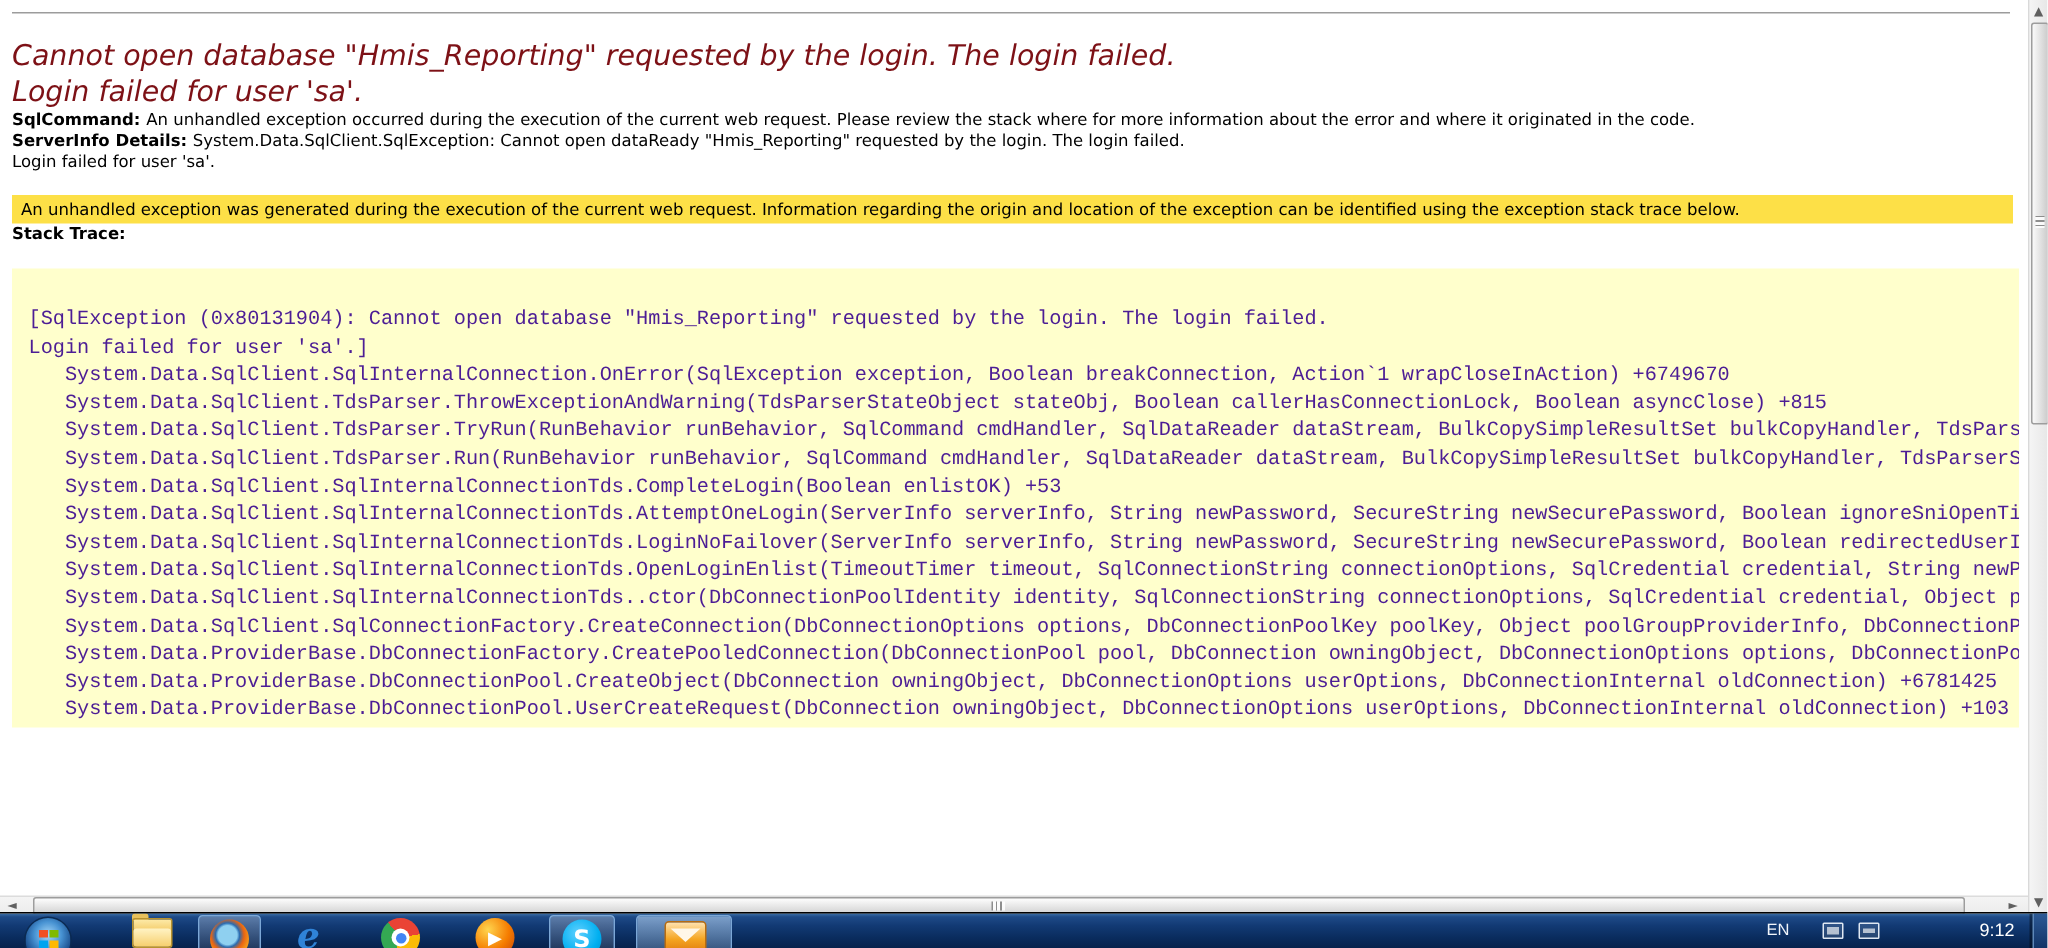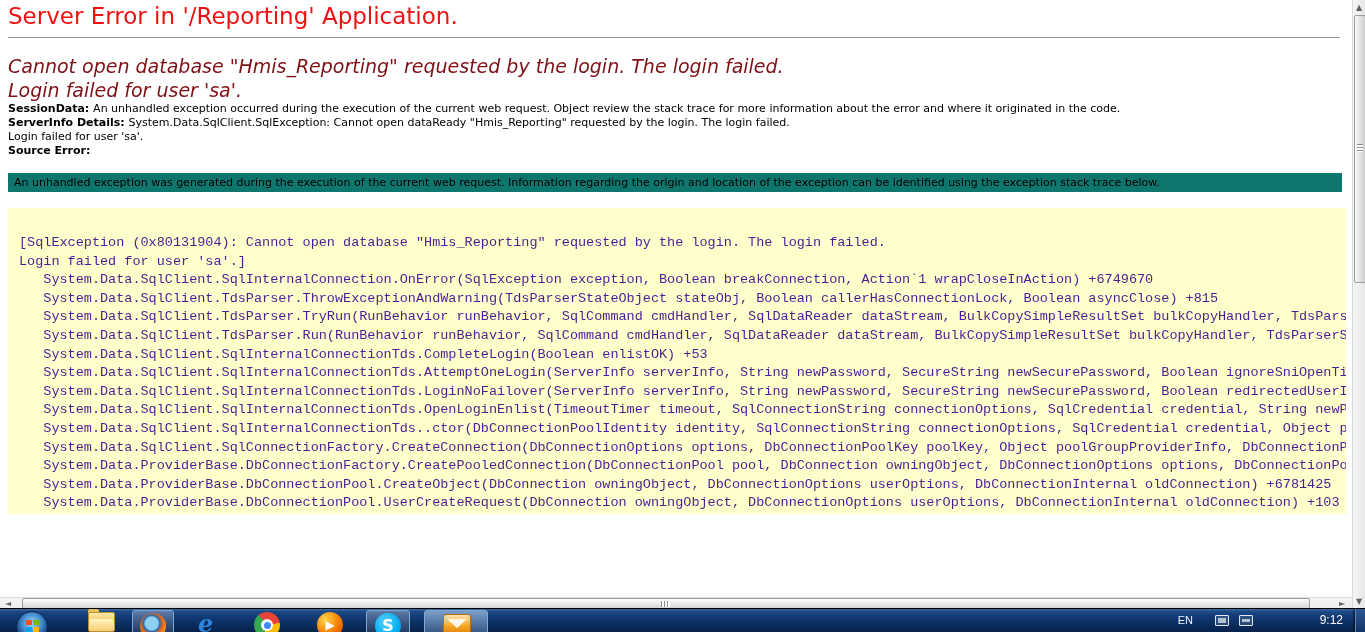--- a/index.html
+++ b/index.html
@@ -22,21 +22,21 @@
     margin:16px 0 0 0;font-size:19px;line-height:24px;font-weight:400;
     font-style:italic;color:#7d1116;
   }
   p.meta{margin:0;font-size:11px;line-height:14px;}
   p.meta b{font-weight:700;}
   .m-desc{margin-top:19px;}
   .m-exc{margin-top:17px;}
   .m-src{margin-top:21px;}
   .m-stk{margin-top:21px;}
   .note-box{
-    background:#0f766e;margin:15px 10px 0 0;padding:3px 6px;
+    background:#fde047;margin:15px 10px 0 0;padding:3px 6px;
     font-size:11px;line-height:13px;
   }
   pre.stack-box{
     background:#ffffcc;margin:16px 6px 0 0;padding:26px 0 0 11px;
     height:280px;overflow:hidden;white-space:pre;
     font-family:"Liberation Mono","DejaVu Sans Mono",monospace;
     font-size:13.5px;line-height:18.6px;color:#4c1d95;
   }
   
   .vscroll{
@@ -137,34 +137,33 @@
   .tray-clock{position:absolute;right:22px;top:4px;color:#fff;font-size:12px;font-family:"Liberation Sans",sans-serif;}
   .show-desktop{position:absolute;right:0;top:0;width:9px;height:23px;
     background:linear-gradient(to bottom,#2d5档,#16386b);background:linear-gradient(to bottom,#2d5a96,#123467);
     border-left:1px solid #5d87b8;box-shadow:-2px 0 0 rgba(0,0,0,.4);}
 </style>
 </head>
 <body>
 
 <div class="content">
 
-  <h1 class="err-title">Server Error in '/Reporting' Application.</h1>
 
   <hr class="rule">
 
   <h2 class="err-sub"><span>Cannot open database "Hmis_Reporting" requested by the login. The login failed.</span><br><span>Login failed for user 'sa'.</span></h2>
 
-  <p class="meta m-desc"><b>SessionData: </b><span>An unhandled exception occurred during the execution of the current web request. Object review the stack trace for more information about the error and where it originated in the code.</span></p>
+  <p class="meta m-desc"><b>SqlCommand: </b><span>An unhandled exception occurred during the execution of the current web request. Please review the stack where for more information about the error and where it originated in the code.</span></p>
 
   <p class="meta m-exc"><b>ServerInfo Details: </b><span>System.Data.SqlClient.SqlException: Cannot open dataReady "Hmis_Reporting" requested by the login. The login failed.</span><br><span>Login failed for user 'sa'.</span></p>
 
-  <p class="meta m-src"><b>Source Error:</b></p>
 
   <div class="note-box"><span>An unhandled exception was generated during the execution of the current web request. Information regarding the origin and location of the exception can be identified using the exception stack trace below.</span></div>
 
+  <p class="meta m-stk"><b>Stack Trace:</b></p>
 
   <pre class="stack-box">[SqlException (0x80131904): Cannot open database "Hmis_Reporting" requested by the login. The login failed.
 Login failed for user 'sa'.]
    System.Data.SqlClient.SqlInternalConnection.OnError(SqlException exception, Boolean breakConnection, Action`1 wrapCloseInAction) +6749670
    System.Data.SqlClient.TdsParser.ThrowExceptionAndWarning(TdsParserStateObject stateObj, Boolean callerHasConnectionLock, Boolean asyncClose) +815
    System.Data.SqlClient.TdsParser.TryRun(RunBehavior runBehavior, SqlCommand cmdHandler, SqlDataReader dataStream, BulkCopySimpleResultSet bulkCopyHandler, TdsParserStateObject stateObj, Boolean&amp; dataReady) +1510
    System.Data.SqlClient.TdsParser.Run(RunBehavior runBehavior, SqlCommand cmdHandler, SqlDataReader dataStream, BulkCopySimpleResultSet bulkCopyHandler, TdsParserStateObject stateObj) +90
    System.Data.SqlClient.SqlInternalConnectionTds.CompleteLogin(Boolean enlistOK) +53
    System.Data.SqlClient.SqlInternalConnectionTds.AttemptOneLogin(ServerInfo serverInfo, String newPassword, SecureString newSecurePassword, Boolean ignoreSniOpenTimeout, TimeoutTimer timeout, Boolean withFailover) +404
    System.Data.SqlClient.SqlInternalConnectionTds.LoginNoFailover(ServerInfo serverInfo, String newPassword, SecureString newSecurePassword, Boolean redirectedUserInstance, SqlConnectionString connectionOptions, SqlCredential credential, TimeoutTimer timeout) +364

